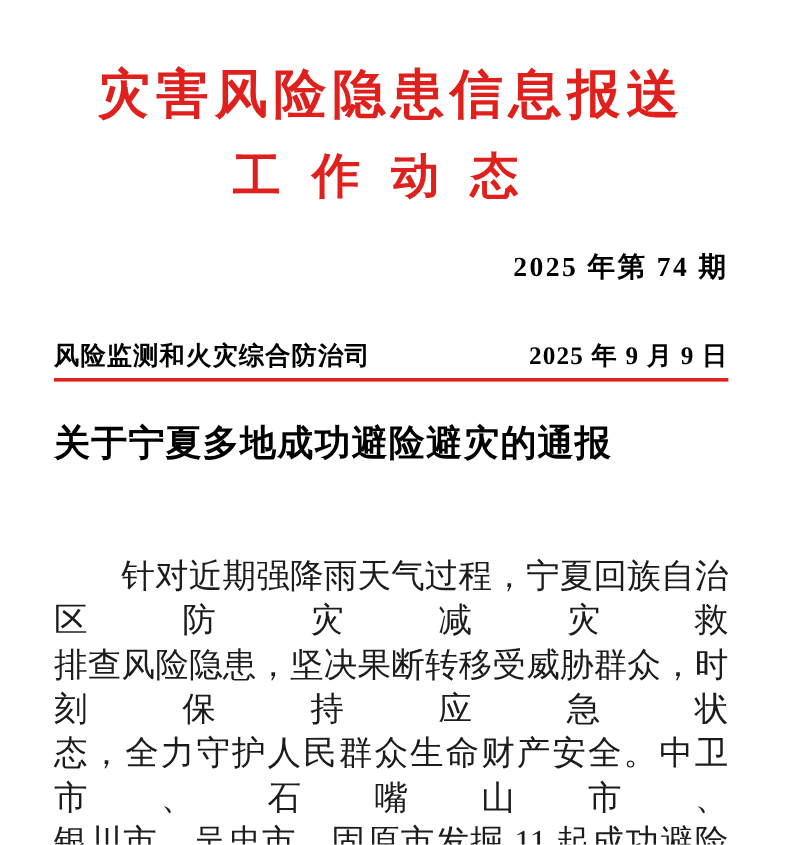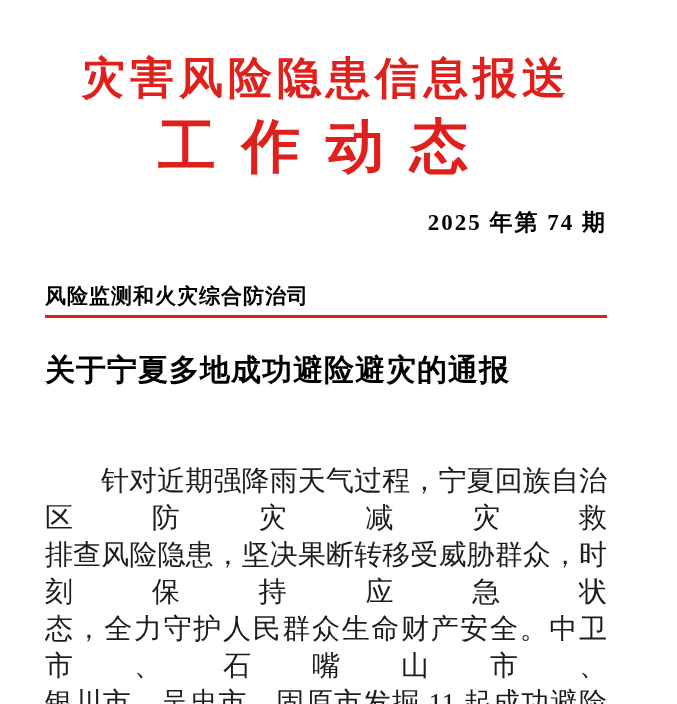--- a/index.html
+++ b/index.html
@@ -24,21 +24,21 @@
     font-size: 44px;
     font-weight: 900;
     letter-spacing: 5px;
     line-height: 1.15;
     white-space: nowrap;
   }
   .masthead-subtitle {
     margin-top: 12px;
     text-align: center;
     color: var(--accent);
-    font-size: 58px;
+    font-size: 40px;
     font-weight: 900;
     letter-spacing: 26px;
     line-height: 60px;
     white-space: nowrap;
   }
   .issue-line {
     margin-top: 32px;
     text-align: right;
     font-size: 23px;
     font-weight: 700;
@@ -91,20 +91,21 @@
 <div class="page">
 
   <div class="masthead-title">灾害风险隐患信息报送</div>
 
   <div class="masthead-subtitle">工作动态</div>
 
   <div class="issue-line">2025 年第 74 期</div>
 
   <div class="header-row">
     <span>风险监测和火灾综合防治司</span>
+    <span>2025 年 9 月 9 日</span>
   </div>
 
   <div class="red-rule"></div>
 
   <h1 class="article-title">关于宁夏多地成功避险避灾的通报</h1>
 
   <div class="article-body">
     <div class="body-line fill indent">针对近期强降雨天气过程，宁夏回族自治区防灾减灾救</div>
     <div class="body-line fill">排查风险隐患，坚决果断转移受威胁群众，时刻保持应急状</div>
     <div class="body-line fill">态，全力守护人民群众生命财产安全。中卫市、石嘴山市、</div>

